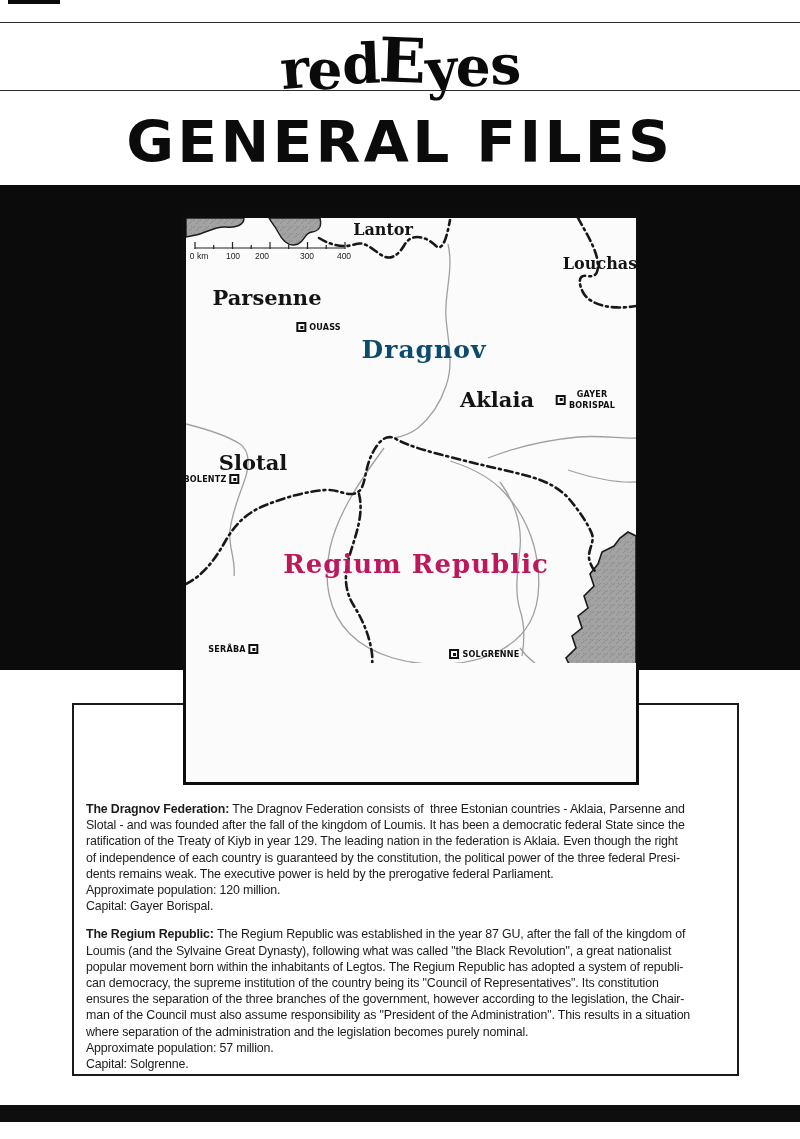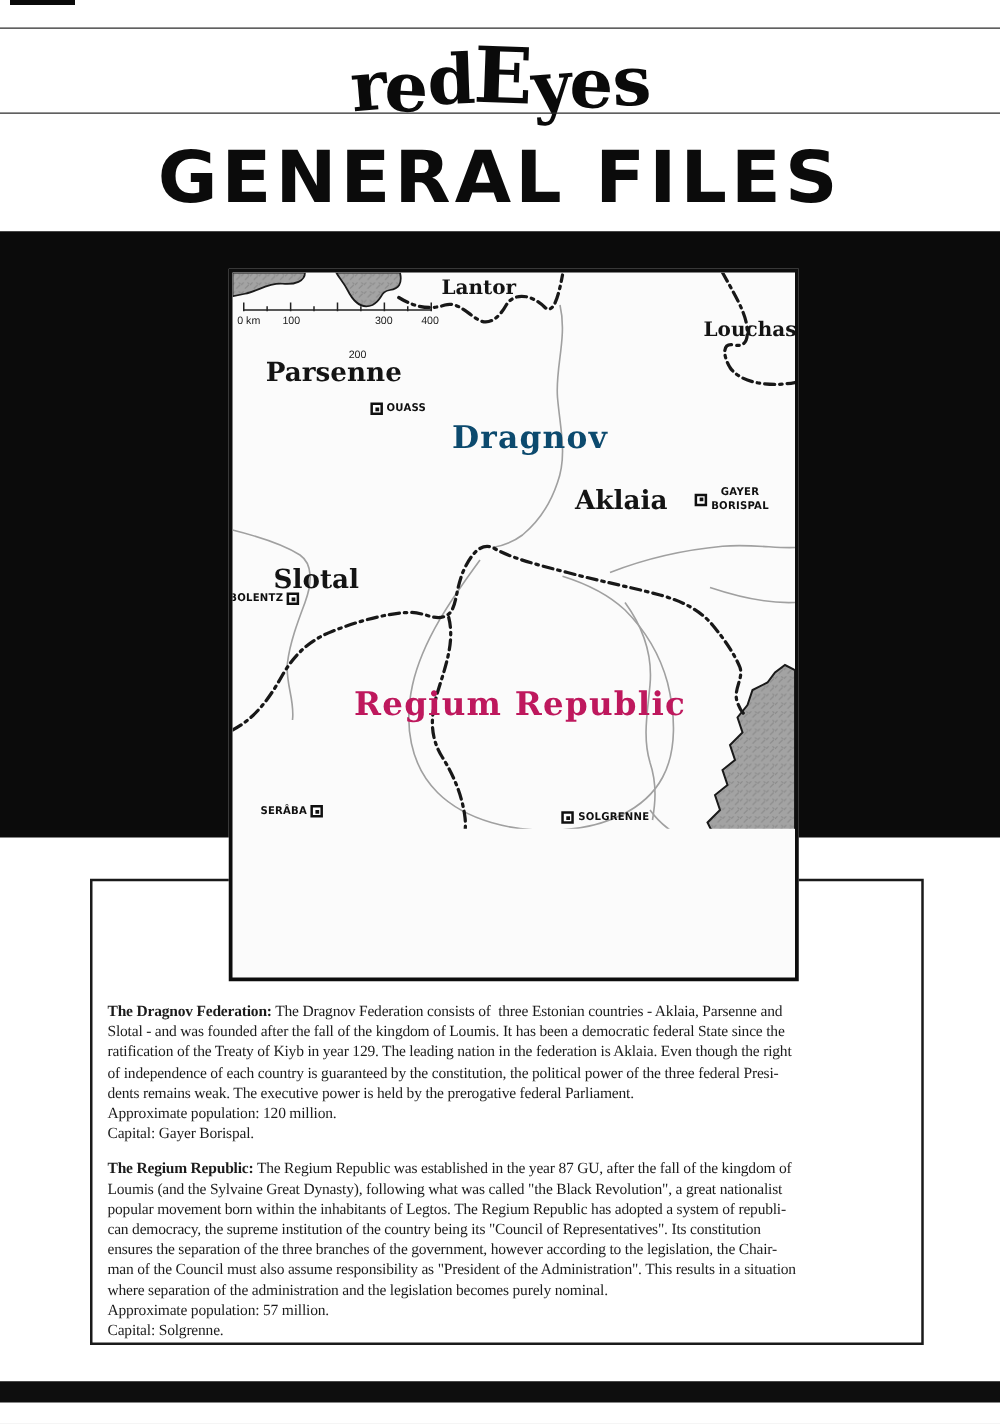--- a/index.html
+++ b/index.html
@@ -23,21 +23,21 @@
   .title-wrap{position:absolute;left:0;top:112px;width:800px;text-align:center;}
   .page-title{display:inline-block;font-family:"DejaVu Sans",sans-serif;font-weight:700;
               font-size:53px;letter-spacing:3px;color:#0b0b0b;transform:scale(1.1,1.08);
               transform-origin:center;}
   
   .band{position:absolute;left:0;top:185px;width:800px;height:485px;background:#0b0b0b;}
   .bottom-bar{position:absolute;left:0;top:1105px;width:800px;height:17px;background:#0e0e0e;}
   
   .textbox{position:absolute;left:72px;top:703px;width:667px;height:373px;background:#fff;
            border:2px solid #1a1a1a;box-sizing:border-box;padding:96px 10px 0 12px;overflow:hidden;}
-  .para{font-size:12.4px;line-height:16.2px;color:#1c1c1c;letter-spacing:-0.15px;font-family:Liberation Serif, serif;}
+  .para{font-size:12.4px;line-height:16.2px;color:#1c1c1c;letter-spacing:-0.15px;}
   .para + .para{margin-top:12px;}
   .para b{font-weight:700;}
   .para .body{white-space:pre-wrap;}
   
   .map{position:absolute;left:183px;top:215px;width:456px;height:570px;background:#fbfbfb;
        border:3px solid #0d0d0d;box-sizing:border-box;z-index:5;}
   .map-inner{position:relative;width:450px;height:445px;overflow:hidden;}
   .map-inner svg{position:absolute;left:0;top:0;}
   .map-overlay{position:absolute;left:0;top:0;width:450px;height:564px;}
   .maplabel{position:absolute;transform:translateX(-50%);text-align:center;white-space:nowrap;
@@ -211,21 +211,21 @@
           <div class="city" style="left: 299px; top: 431px;">
             <span class="marker">
               <span></span>
             </span>
             <span class="citylabel">
               <div>SOLGRENNE</div>
             </span>
           </div>
           <div class="scalelabel" style="left: 13px;">0 km</div>
           <div class="scalelabel" style="left: 47px;">100</div>
-          <div class="scalelabel" style="left: 100px; margin-top: 27px;">200</div>
+          <div class="scalelabel" style="left: 76px;">200</div>
           <div class="scalelabel" style="left: 121px;">300</div>
           <div class="scalelabel" style="left: 158px;">400</div>
         </div>
     </div>
   </div>
 
   <div class="bottom-bar"></div>
 </div>
 
 </body></html>

